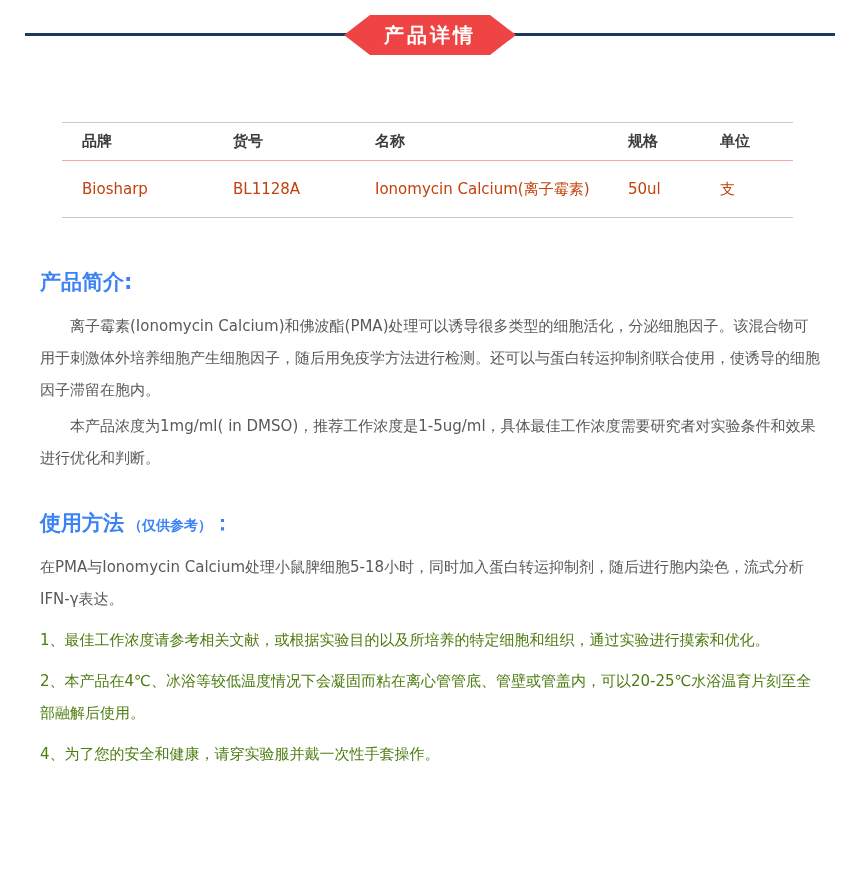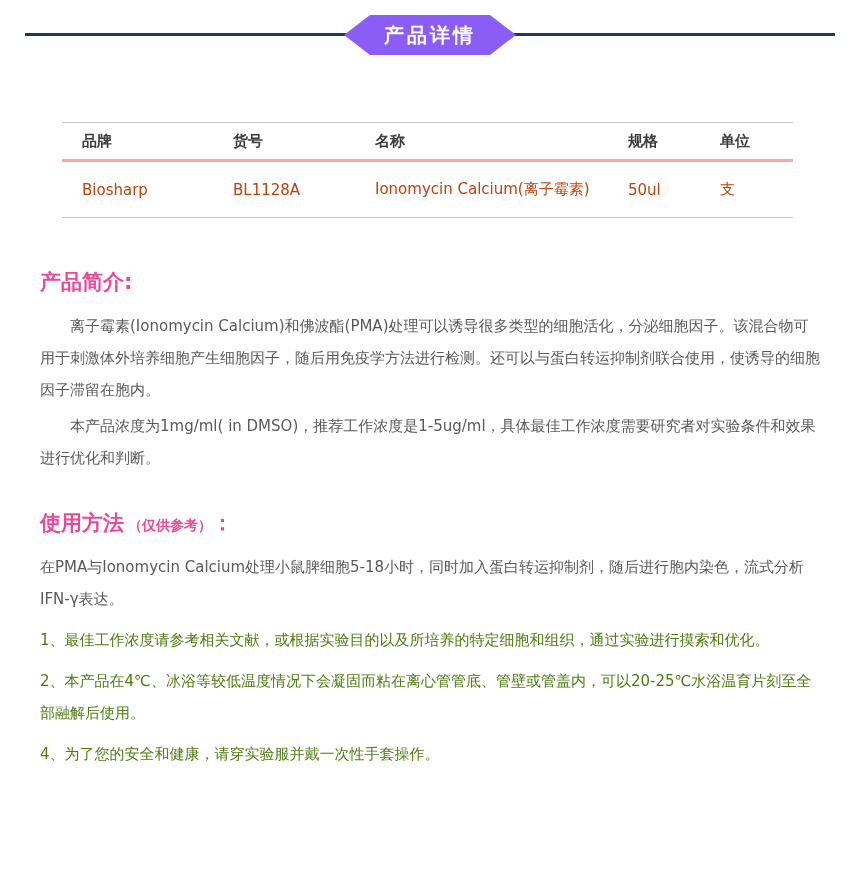--- a/index.html
+++ b/index.html
@@ -12,21 +12,21 @@
   .page { width: 860px; height: 892px; position: relative; }
 
   
   .banner-row { position: relative; margin-top: 15px; height: 40px; }
   .banner-line {
     position: absolute; left: 25px; right: 25px; top: 50%;
     height: 3px; margin-top: -2px; background: #1b3a5c;
   }
   .banner-badge {
     position: absolute; left: 50%; top: 0; transform: translateX(-50%);
-    width: 172px; height: 40px; background: #8b5cf6;
+    width: 172px; height: 40px; background: #ef4444;
     clip-path: polygon(26px 0, calc(100% - 26px) 0, 100% 50%, calc(100% - 26px) 100%, 26px 100%, 0 50%);
     display: flex; align-items: center; justify-content: center;
   }
   .banner-badge span {
     color: #ffffff; font-size: 20px; font-weight: bold; letter-spacing: 3px;
   }
 
   
   table.product {
     border-collapse: collapse; table-layout: fixed;
@@ -38,27 +38,27 @@
   table.product col.c3 { width: 253px; }
   table.product col.c4 { width: 112px; }
   table.product col.c5 { width: 73px; }
   table.product th, table.product td {
     text-align: left; font-weight: normal; padding: 0 0 0 20px;
     white-space: nowrap; overflow: hidden;
   }
   table.product th { height: 38px; color: #3d3d3d; font-weight: 600; }
   table.product td { height: 57px; color: #c2410c; }
   table.product th.center, table.product td.center { text-align: left; padding: 0; }
-  table.product thead tr { border-top: 1px solid #c9c9c9; border-bottom: 3px solid #fca5a5; }
+  table.product thead tr { border-top: 1px solid #c9c9c9; border-bottom: 1px solid #fca5a5; }
   table.product tbody tr { border-bottom: 1px solid #c9c9c9; }
 
   
   .content { padding: 0 40px; }
   h2.sec {
-    color: #ec4899; font-size: 21px; font-weight: bold; line-height: 28px;
+    color: #3b82f6; font-size: 21px; font-weight: bold; line-height: 28px;
   }
   h2.intro-h { margin-top: 50px; }
   h2.usage-h { margin-top: 35px; }
   h2.notes-h { margin-top: 44px; }
   h2.sec .note { font-size: 14px; font-weight: 600; margin-left: 4px; }
   p.body {
     color: #595959; font-size: 15px; line-height: 32px; margin-top: 12px;
   }
   p.body.indent { text-indent: 2em; margin-top: 14px; }
   p.body.follow { margin-top: 4px; }

